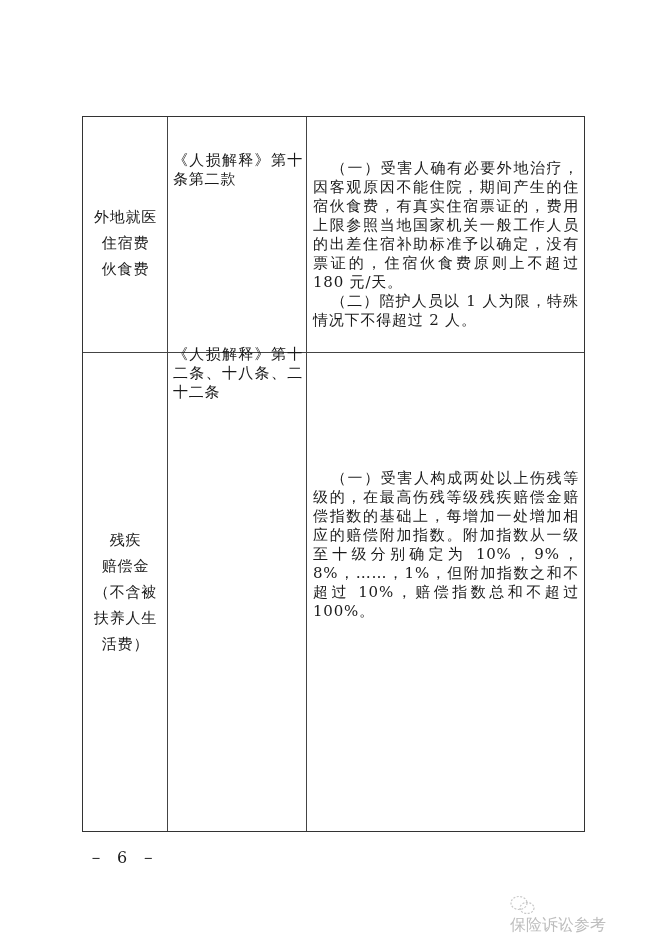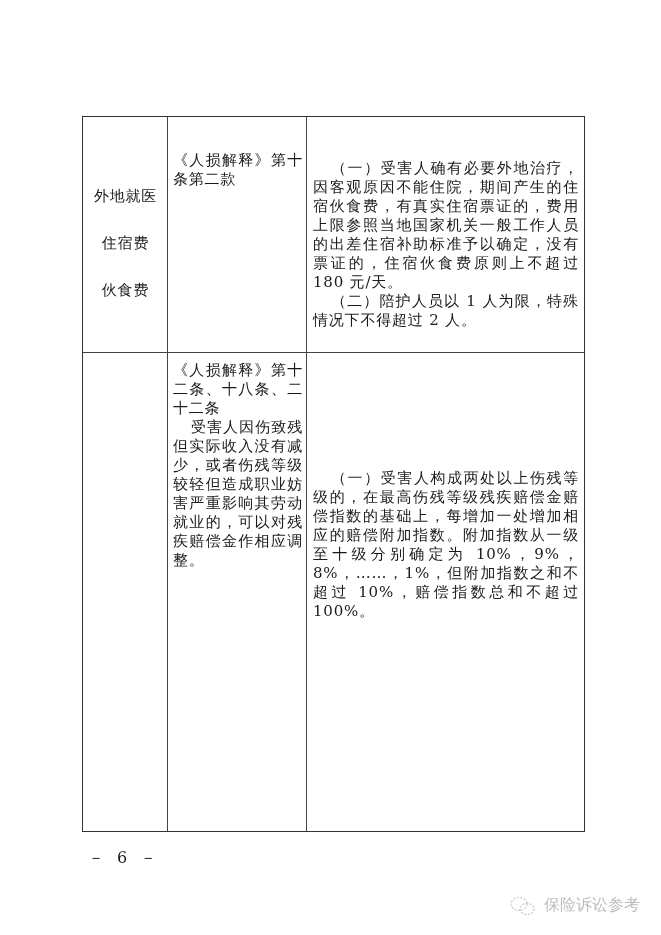--- a/index.html
+++ b/index.html
@@ -5,27 +5,27 @@
   html, body { margin: 0; padding: 0; background: #ffffff; }
   body { width: 661px; height: 935px; position: relative; overflow: hidden;
          font-family: "DejaVu Serif", "Liberation Serif", serif; color: #1a1a1a; }
   .tbl { position: absolute; left: 82px; top: 116px; width: 503px; height: 716px;
          border: 1.5px solid #333; box-sizing: border-box; }
   .vline { position: absolute; top: 0; bottom: 0; width: 0; border-left: 1.5px solid #444; }
   .hline { position: absolute; left: 0; right: 0; height: 0; border-top: 1.5px solid #444; }
   .cell { position: absolute; box-sizing: border-box; font-size: 15px; line-height: 19px;
           letter-spacing: 0.8px; }
   .cell p { margin: 0; }
-  .label { text-align: center; display: flex; flex-direction: column; justify-content: center; gap: 21px; }
+  .label { text-align: center; display: flex; flex-direction: column; justify-content: center; }
   .label span { display: block; line-height: 26px; }
   .basis p, .std p { text-align: justify; }
   .indent { text-indent: 1.2em; }
   .pageno { position: absolute; left: 88px; top: 848px; font-size: 16px; letter-spacing: 4px; }
-  .wm { position: absolute; left: 510px; top: 895px; display: flex; align-items: center;
-        color: #bdbdbd; font-family: "DejaVu Sans", sans-serif; font-size: 16px; }
+  .wm { position: absolute; left: 510px; top: 895px; display: flex; 
+        color: #bdbdbd; font-family: "DejaVu Sans", sans-serif; font-size: 16px; flex-direction: column; }
   .wm svg { margin-right: 8px; }
 </style>
 </head>
 <body>
 
 <div class="tbl">
   <div class="vline" style="left:84px"></div>
   <div class="vline" style="left:223px"></div>
   <div class="hline" style="top:235px"></div>
 
@@ -35,23 +35,29 @@
     <span>伙食费</span>
   </div>
   <div class="cell basis" style="left:90px;top:34px;width:130px">
     <p>《人损解释》第十条第二款</p>
   </div>
   <div class="cell std" style="left:230px;top:42px;width:266px">
     <p class="indent">（一）受害人确有必要外地治疗，因客观原因不能住院，期间产生的住宿伙食费，有真实住宿票证的，费用上限参照当地国家机关一般工作人员的出差住宿补助标准予以确定，没有票证的，住宿伙食费原则上不超过 180 元/天。</p>
     <p class="indent">（二）陪护人员以 1 人为限，特殊情况下不得超过 2 人。</p>
   </div>
 
-  <div class="cell basis" style="left:90px;top:244px;width:130px">
+  <div class="cell label" style="left:0;top:236px;width:85px;height:478px">
+    <span>残疾</span>
+    <span>赔偿金</span>
+    <span>（不含被</span>
+    <span>扶养人生</span>
+    <span>活费）</span>
+  </div>
+  <div class="cell basis" style="left:90px;top:228px;width:130px">
     <p>《人损解释》第十二条、十八条、二十二条</p>
-    <p class="indent">受害人因伤致残但实际收入没有减少，或者伤残等级较轻但造成职业妨害严重影响其劳动就业的，可以对残疾赔偿金作相应调整。</p>
   </div>
   <div class="cell std" style="left:230px;top:352px;width:266px">
     <p class="indent">（一）受害人构成两处以上伤残等级的，在最高伤残等级残疾赔偿金赔偿指数的基础上，每增加一处增加相应的赔偿附加指数。附加指数从一级至十级分别确定为 10%，9%，8%，……，1%，但附加指数之和不超过 10%，赔偿指数总和不超过 100%。</p>
   </div>
 </div>
 
 <div class="pageno">－ 6 －</div>
 
 <div class="wm">
   <svg width="26" height="20" viewBox="0 0 26 20">

